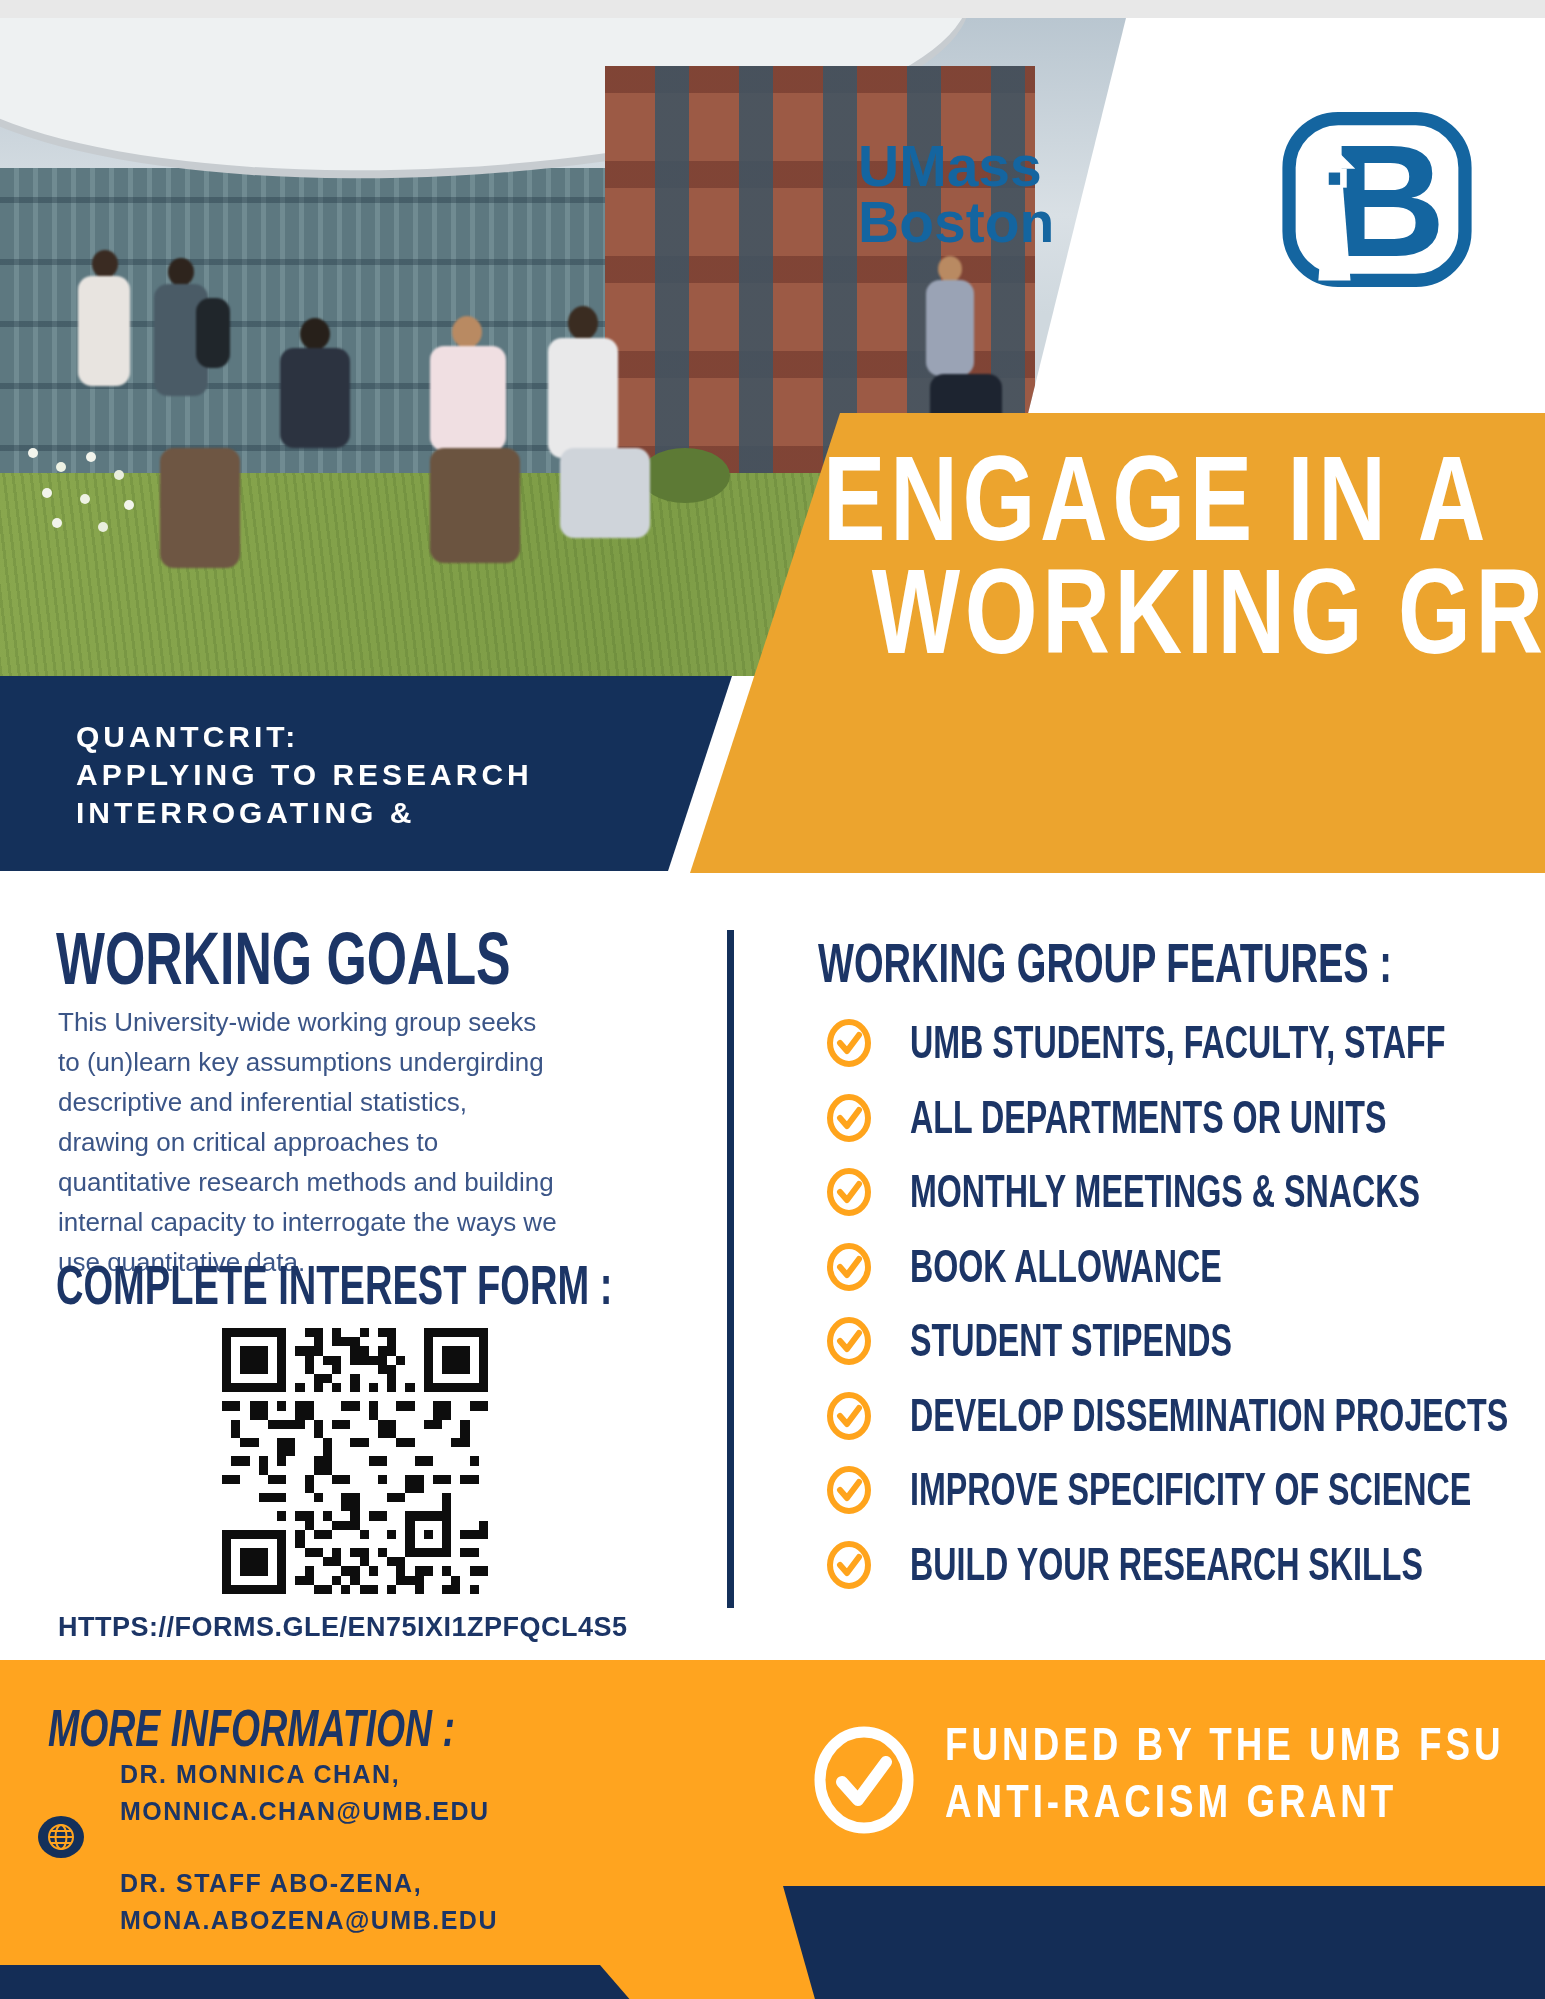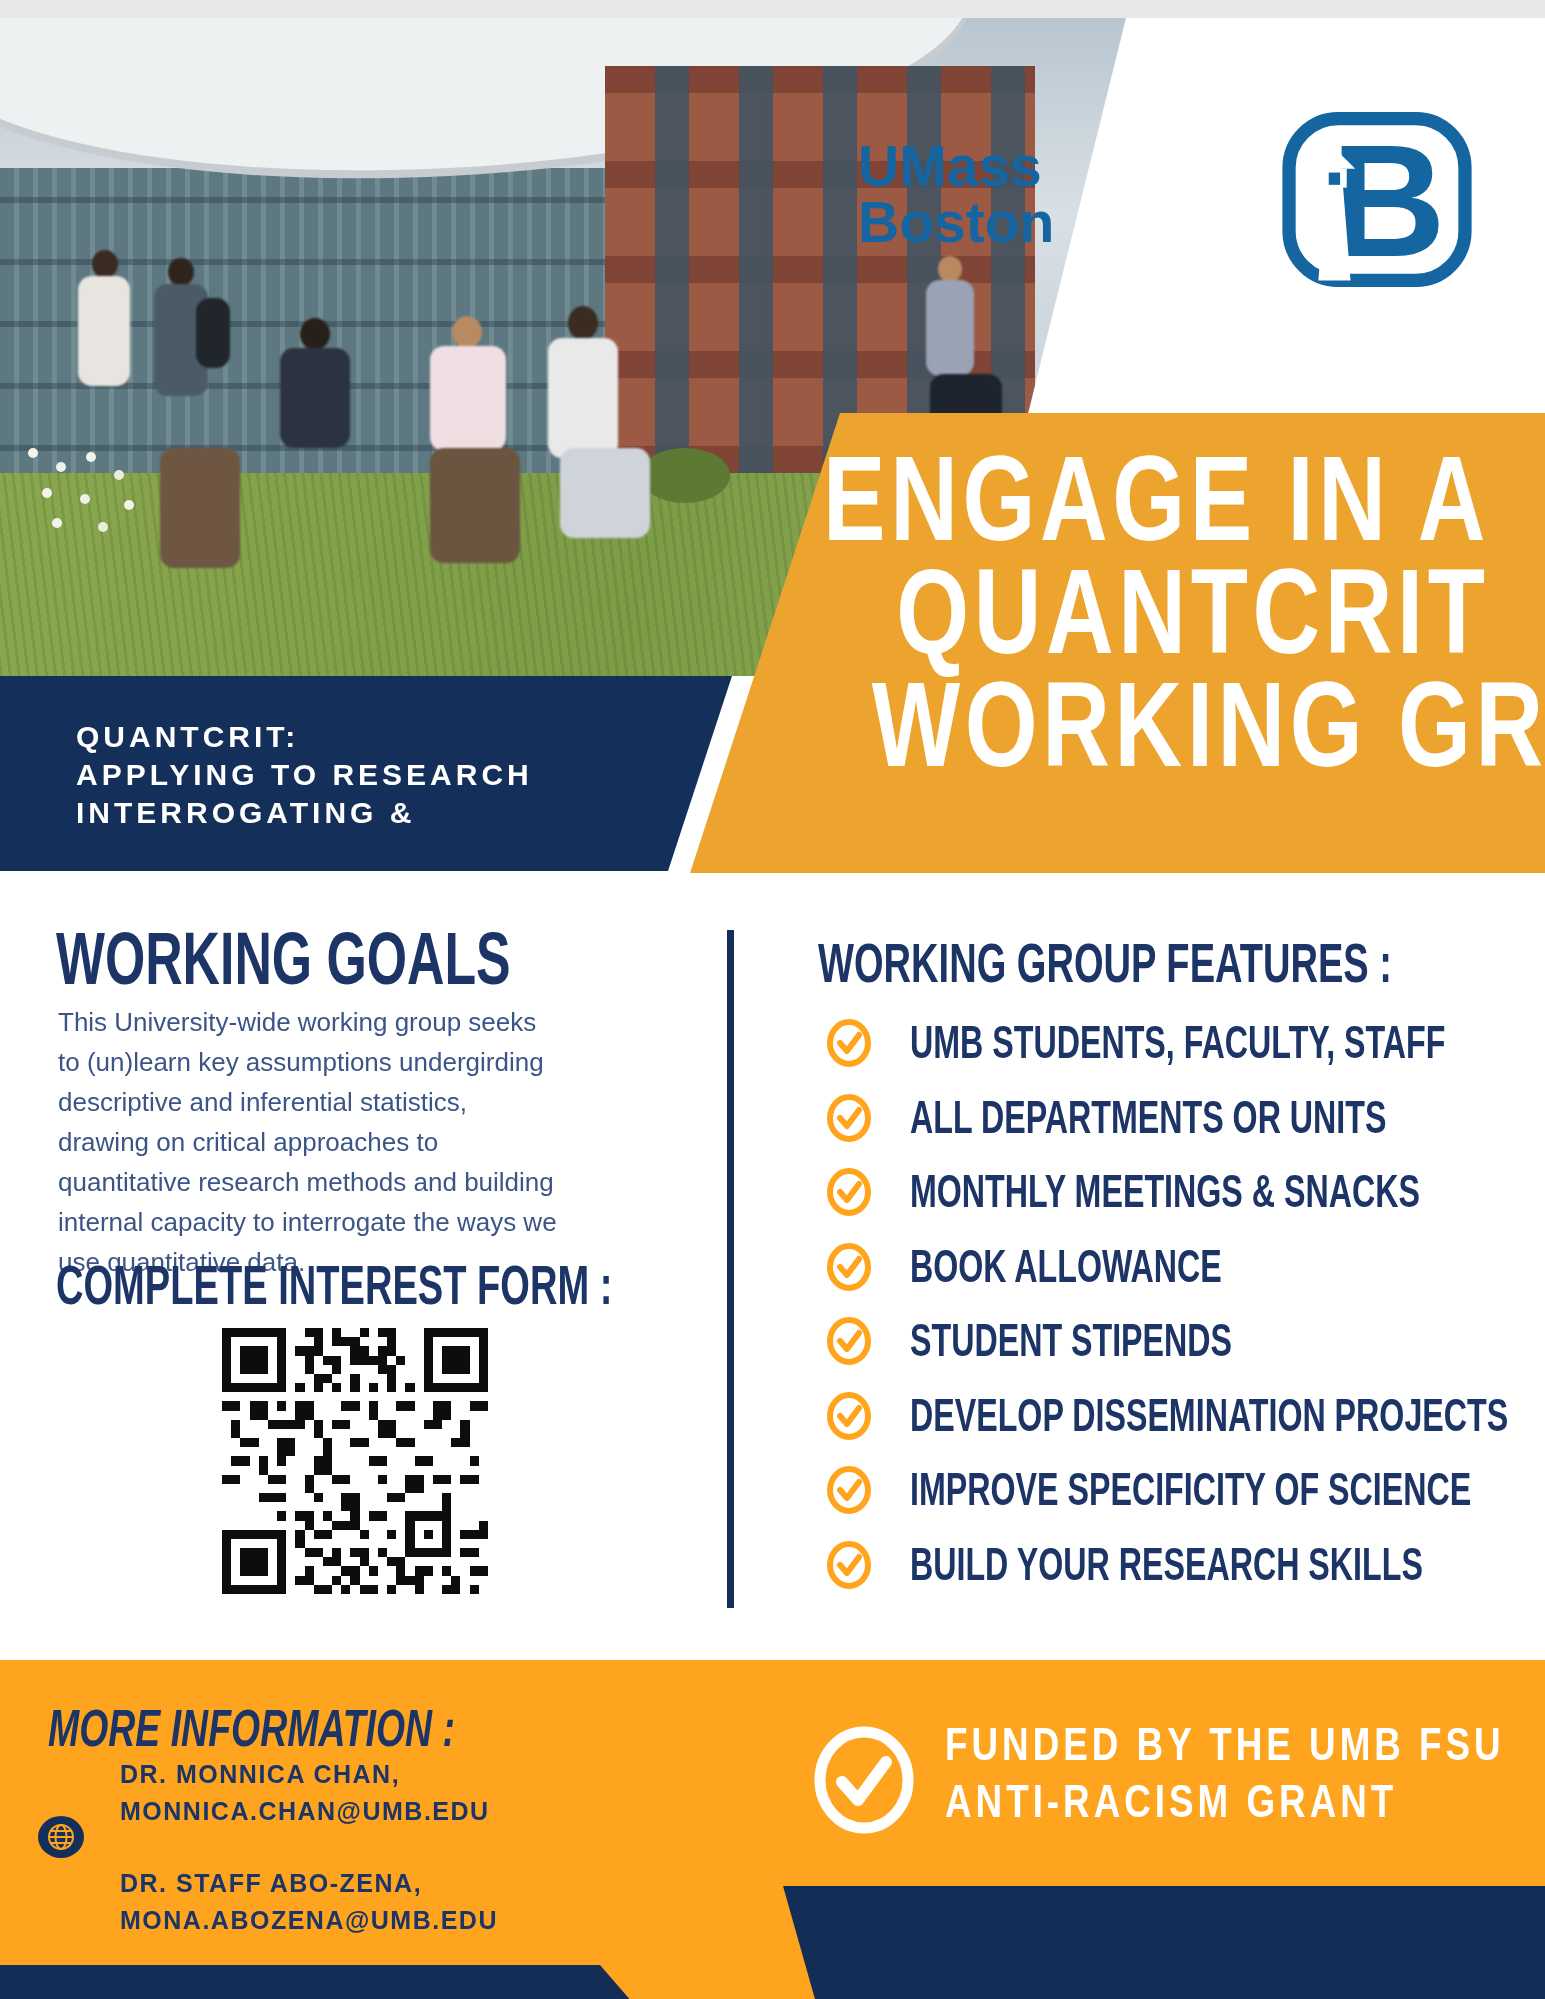--- a/index.html
+++ b/index.html
@@ -149,21 +149,20 @@
       <rect x="42" y="60" width="26" height="20" fill="#fff"></rect>
       <polygon points="33,60 77,60 55,38" fill="#fff"></polygon>
       <rect x="53" y="22" width="4" height="18" fill="#fff"></rect>
       <rect x="49" y="64" width="12" height="13" fill="#1465A0"></rect>
     </g>
   </svg>
 
   <div id="banner" class="abs"></div>
   <div id="banner-text" class="abs">
     <span class="bl"><span>ENGAGE IN A</span></span>
-    <span class="bl"><span>QUANTCRIT</span></span>
     <span class="bl"><span>WORKING GROUP</span></span>
   </div>
 
   <div id="ribbon" class="abs"></div>
   <div id="ribbon-text" class="abs">
     <div>QUANTCRIT:</div>
     <div>APPLYING TO RESEARCH</div>
     <div>INTERROGATING &amp;</div>
   </div>
 
@@ -197,20 +196,21 @@
       <path d="M9 24h2v1h-2zM12 24h1v2h-1zM14 24h2v1h-2zM17 24h1v1h-1zM26 24h2v1h-2zM11 25h1v1h-1zM15 25h1v1h-1zM18 25h2v1h-2zM9 26h1v1h-1zM13 26h2v1h-2zM16 26h1v1h-1zM19 26h1v2h-1zM21 26h2v1h-2zM24 26h1v1h-1zM27 26h2v1h-2zM8 27h2v1h-2zM12 27h1v1h-1zM14 27h1v1h-1zM20 27h2v1h-2zM25 27h1v1h-1zM10 28h2v1h-2zM13 28h1v1h-1zM15 28h2v1h-2zM18 28h1v1h-1zM21 28h1v1h-1zM24 28h2v1h-2zM27 28h1v1h-1z"></path>
     </g>
     <g fill="#fff">
         <rect x="21" y="21" width="3" height="3"></rect>
       </g>
     <g fill="#0D0D0D">
         <rect x="22" y="22" width="1" height="1"></rect>
       </g>
   </svg>
 
+  <div id="form-url" class="abs">HTTPS://FORMS.GLE/EN75IXI1ZPFQCL4S5</div>
 
   <div id="divider" class="abs"></div>
   <div id="features-title" class="abs h-cond"><span>WORKING GROUP FEATURES :</span></div>
 
   <div class="feat" style="top:1001px">
     <svg width="46" height="48" viewBox="0 0 46 48">
         <ellipse cx="23" cy="24" rx="19" ry="21" fill="none" stroke="#FFA41C" stroke-width="6"></ellipse>
         <path d="M14 24l7 8 12-16" fill="none" stroke="#FFA41C" stroke-width="6" stroke-linecap="round" stroke-linejoin="round"></path>
       </svg>
     <span class="fl">UMB STUDENTS, FACULTY, STAFF</span>

